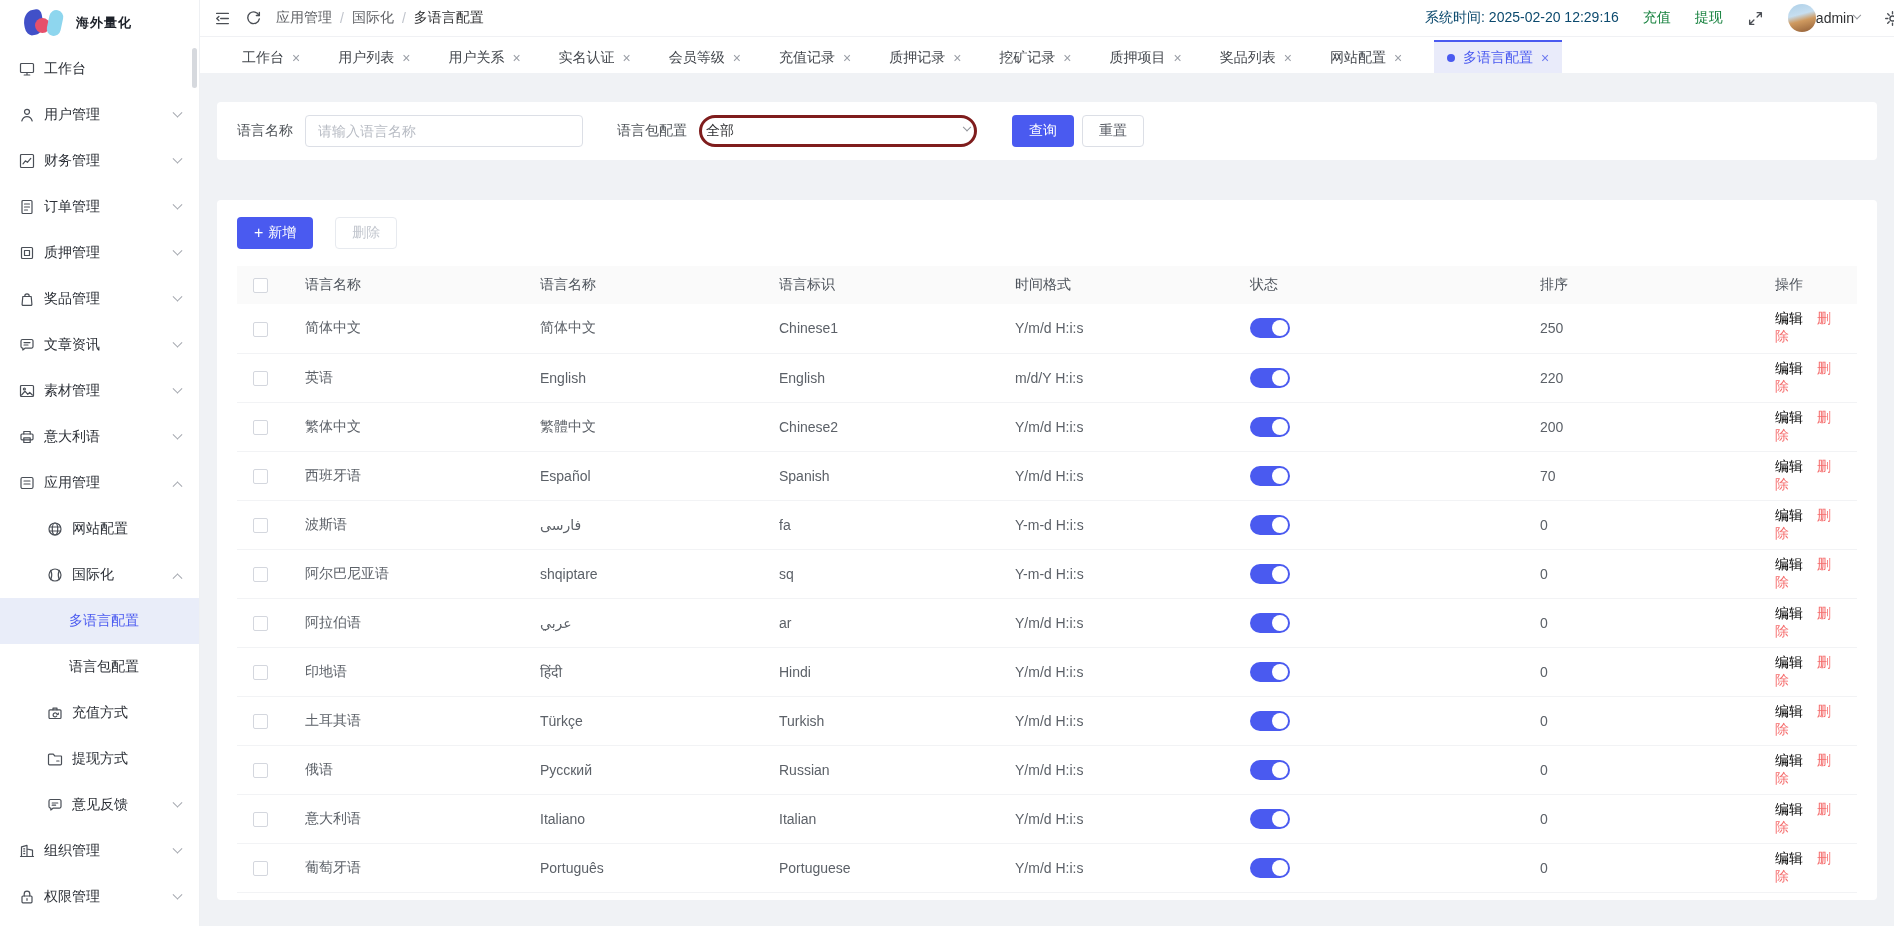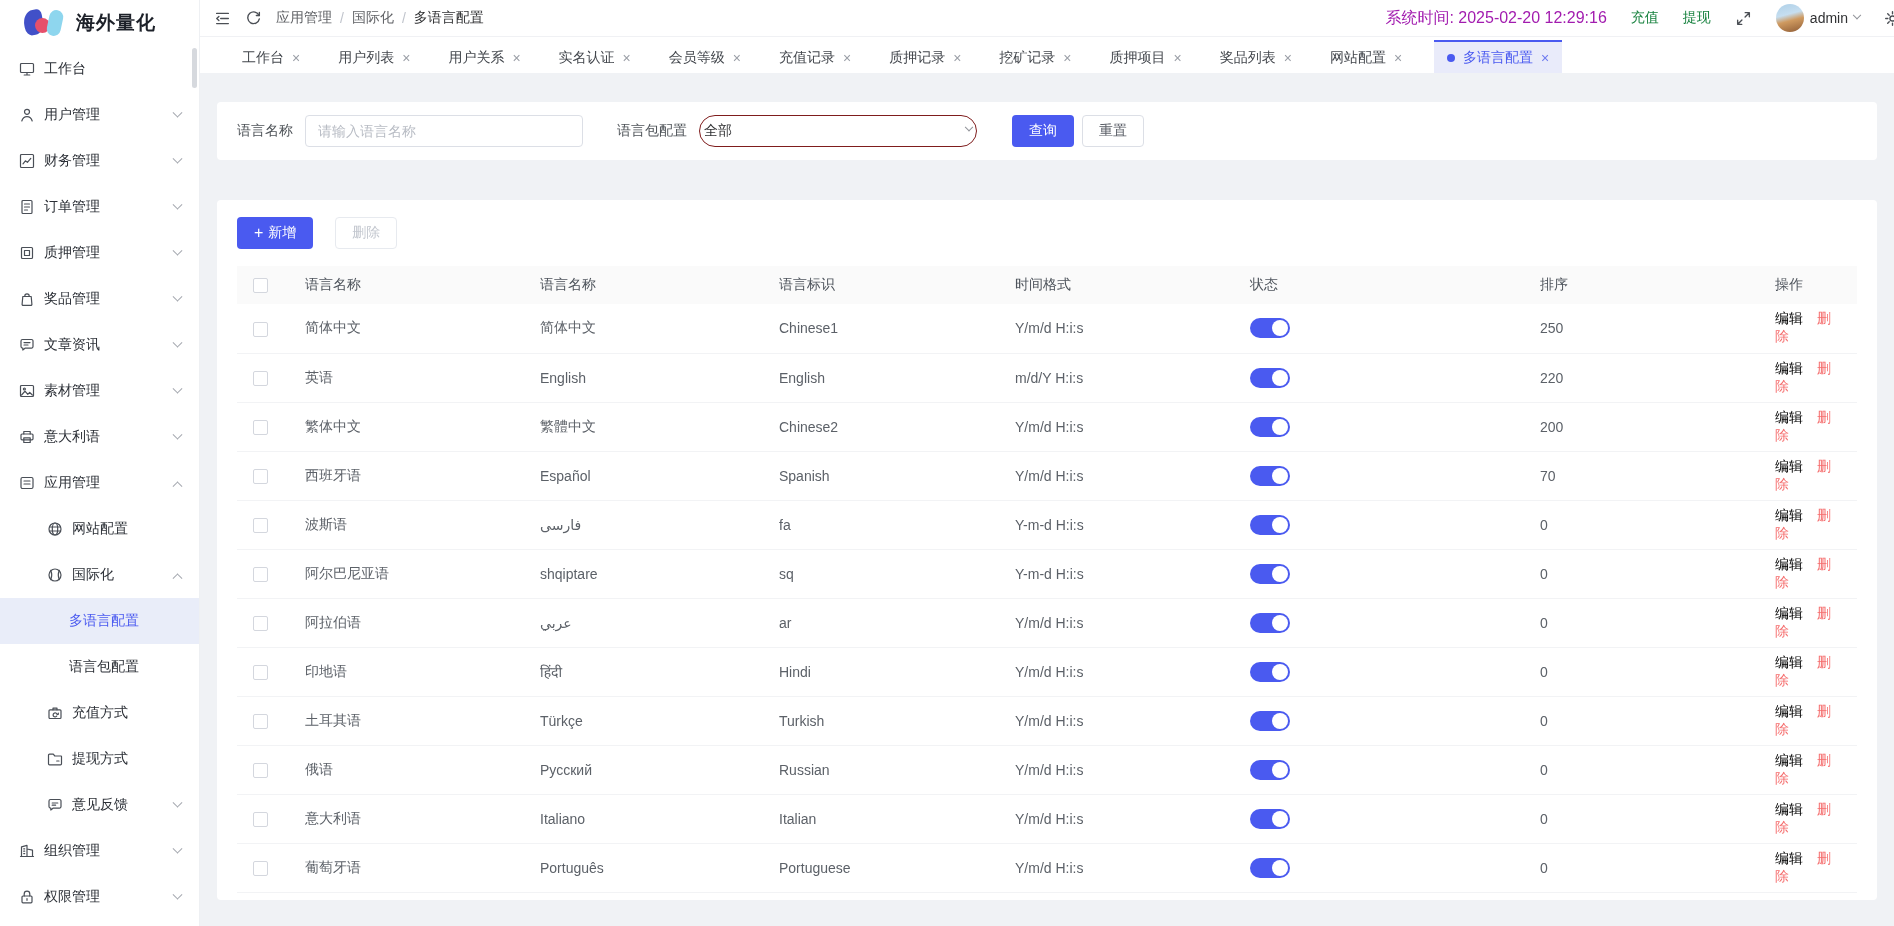--- a/index.html
+++ b/index.html
@@ -10,21 +10,21 @@
   
   .sidebar { position:relative; width:200px; height:100%; background:#fff; flex:0 0 200px;
     border-right:1px solid #eef0f3; overflow:hidden; }
   .logo-row { height:46px; display:flex; align-items:center; padding-left:24px; gap:10px; }
   .logo-mark { position:relative; width:42px; height:32px; flex:0 0 42px; }
   .lm1 { position:absolute; left:0; top:3px; width:19px; height:25px; background:#4150c8;
     border-radius:55% 25% 50% 35%; transform:rotate(-10deg); }
   .lm2 { position:absolute; left:11px; top:11px; width:15px; height:15px; background:#e6506b; border-radius:50%; }
   .lm3 { position:absolute; left:24px; top:3px; width:14px; height:26px; background:#8ed6ee;
     border-radius:8px; transform:rotate(12deg); }
-  .brand { font-size:19px; font-weight:bold; color:#1d2129; letter-spacing:1px; white-space:nowrap; }
+  .brand { font-size:13px; font-weight:bold; color:#1d2129; letter-spacing:1px; white-space:nowrap; }
   .menu { }
   .menu-item { display:flex; align-items:center; height:46px; padding-right:18px; cursor:pointer;
     color:#2b2f36; white-space:nowrap; }
   .menu-item .ico { display:inline-flex; width:16px; height:16px; margin-right:9px; color:#4a4f57; }
   .menu-item .ico svg { width:16px; height:16px; }
   .menu-item.lvl0 { padding-left:19px; }
   .menu-item.lvl1 { padding-left:47px; }
   .menu-item.lvl2 { padding-left:69px; }
   .menu-item.active { background:#e9edf9; color:#4a5af0; }
   .chev { width:7px; height:7px; border-right:1.5px solid #a2a6ad; border-bottom:1.5px solid #a2a6ad;
@@ -38,25 +38,25 @@
   .main { flex:1; min-width:0; display:flex; flex-direction:column; }
 
   .topbar { height:37px; background:#fff; border-bottom:1px solid #f0f1f4; display:flex;
     align-items:center; padding:0 0 0 14px; }
   .topbar .tico { display:inline-flex; width:17px; height:17px; color:#4b4f55; cursor:pointer; margin-right:14px; }
   .topbar .tico svg { width:17px; height:17px; }
   .crumbs { display:flex; align-items:center; gap:8px; color:#606266; }
   .crumbs .sep { color:#c0c4cc; }
   .crumbs .last { color:#303133; }
   .topbar-right { margin-left:auto; display:flex; align-items:center; gap:24px; padding-right:0; }
-  .sys-time { color:#a21caf; font-size:16px; }
+  .sys-time { color:#0c4a6e; font-size:14px; }
   .top-link { color:#15803d; cursor:pointer; }
   .avatar { width:28px; height:28px; border-radius:50%; overflow:hidden; flex:0 0 28px;
     background:linear-gradient(165deg,#aed0e8 0%,#c6def0 38%,#cf9a60 58%,#8f5c35 100%); cursor:pointer; }
-  .user-wrap { display:flex; align-items:center; gap:6px; cursor:pointer; }
+  .user-wrap { display:flex; align-items:center; gap:0; cursor:pointer; }
   .user-name { color:#303133; }
   .chev-sm { width:6px; height:6px; border-right:1.4px solid #909399; border-bottom:1.4px solid #909399;
     transform:rotate(45deg) translate(-2px,-2px); }
   .gear { display:inline-flex; width:17px; height:17px; color:#4b4f55; margin-right:-7px; cursor:pointer; }
 
   
   .tabbar { height:36px; background:#fff; display:flex; align-items:stretch; padding:3px 0 0 36px; }
   .tab { display:flex; align-items:center; gap:8px; padding:0 6px; margin-right:26px; cursor:pointer;
     color:#43474d; font-size:14px; white-space:nowrap; border-top:2px solid transparent; }
   .tab .close { color:#9a9ea6; font-size:14px; line-height:1; }
@@ -66,21 +66,21 @@
 
   
   .content { flex:1; background:#f0f2f5; padding:29px 17px 0 17px; overflow:hidden; }
   .card { background:#fff; border-radius:4px; }
   .filter-card { height:58px; display:flex; align-items:center; padding:0 20px; }
   .f-label { color:#4e5358; margin-right:12px; white-space:nowrap; }
   .inp { width:278px; height:32px; border:1px solid #dcdfe6; border-radius:4px; padding:0 12px;
     font-size:14px; color:#303133; outline:none; font-family:inherit; }
   .inp::placeholder { color:#b8bcc4; }
   .gap34 { width:34px; flex:0 0 34px; }
-  .sel { width:278px; height:32px; border:1px solid #7f1d1d; border-radius:16px; display:flex;
+  .sel { width:278px; height:32px; border:3px solid #7f1d1d; border-radius:16px; display:flex;
     align-items:center; justify-content:space-between; padding:0 4px; cursor:pointer; background:#fff; }
   .sel .chev-sm { margin-top:-2px; }
   .btn { height:32px; border-radius:4px; font-size:14px; padding:0 16px; cursor:pointer;
     display:inline-flex; align-items:center; gap:5px; border:1px solid transparent; font-family:Liberation Sans, sans-serif; }
   .btn-primary { background:#4a5af0; color:#fff; }
   .btn-plain { background:#fff; border-color:#dcdfe6; color:#5a5e66; }
   .btn-disabled { background:#fff; border-color:#e7eaef; color:#c3c7cf; cursor:not-allowed; }
   .ml35 { margin-left:35px; } .ml16 { margin-left:8px; }
 
   .table-card { margin-top:40px; padding:17px 20px 0 20px; height:700px; }

